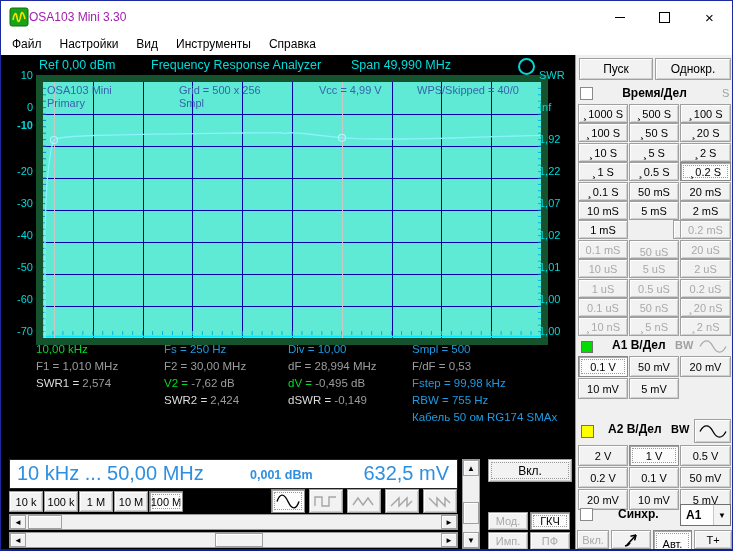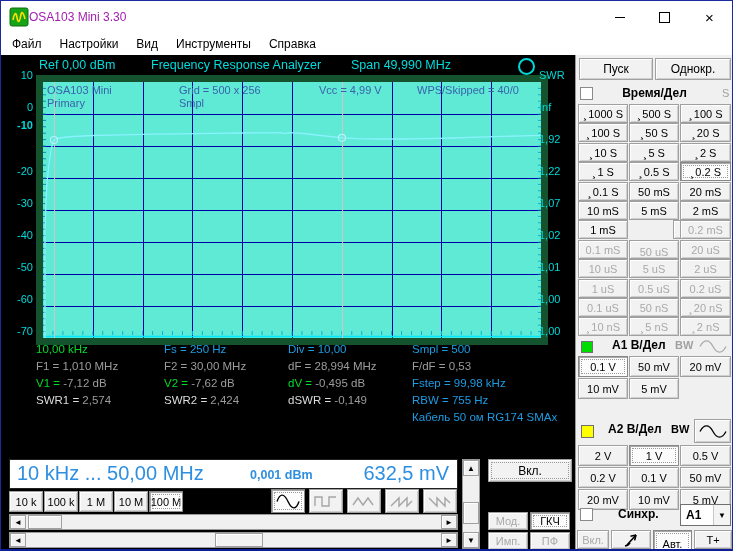--- a/index.html
+++ b/index.html
@@ -280,21 +280,20 @@
         <div class="axr" style="top: 173px;">1,02</div>
         <div class="axr" style="top: 205px;">1,01</div>
         <div class="axr" style="top: 237px;">1,00</div>
         <div class="axr" style="top: 269px;">1,00</div>
       </div>
 
     <div id="readout">
         <div class="rocol" style="left: 35px; top: 286px; width: 126px;">
           <div class="roline"><span class="g">10,00 kHz</span></div>
           <div class="roline"><span class="v">F1 = 1,010 MHz</span></div>
-          <div class="roline"><span class="g">V1 = </span><span class="v">-7,12 dB</span></div>
           <div class="roline"><span class="w">SWR1 = </span><span class="v">2,574</span></div>
           <div class="roline"></div>
         </div>
         <div class="rocol" style="left: 163px; top: 286px; width: 122px;">
           <div class="roline"><span class="b">Fs = 250 Hz</span></div>
           <div class="roline"><span class="v">F2 = 30,00 MHz</span></div>
           <div class="roline"><span class="g">V2 = </span><span class="v">-7,62 dB</span></div>
           <div class="roline"><span class="w">SWR2 = </span><span class="v">2,424</span></div>
           <div class="roline"></div>
         </div>

